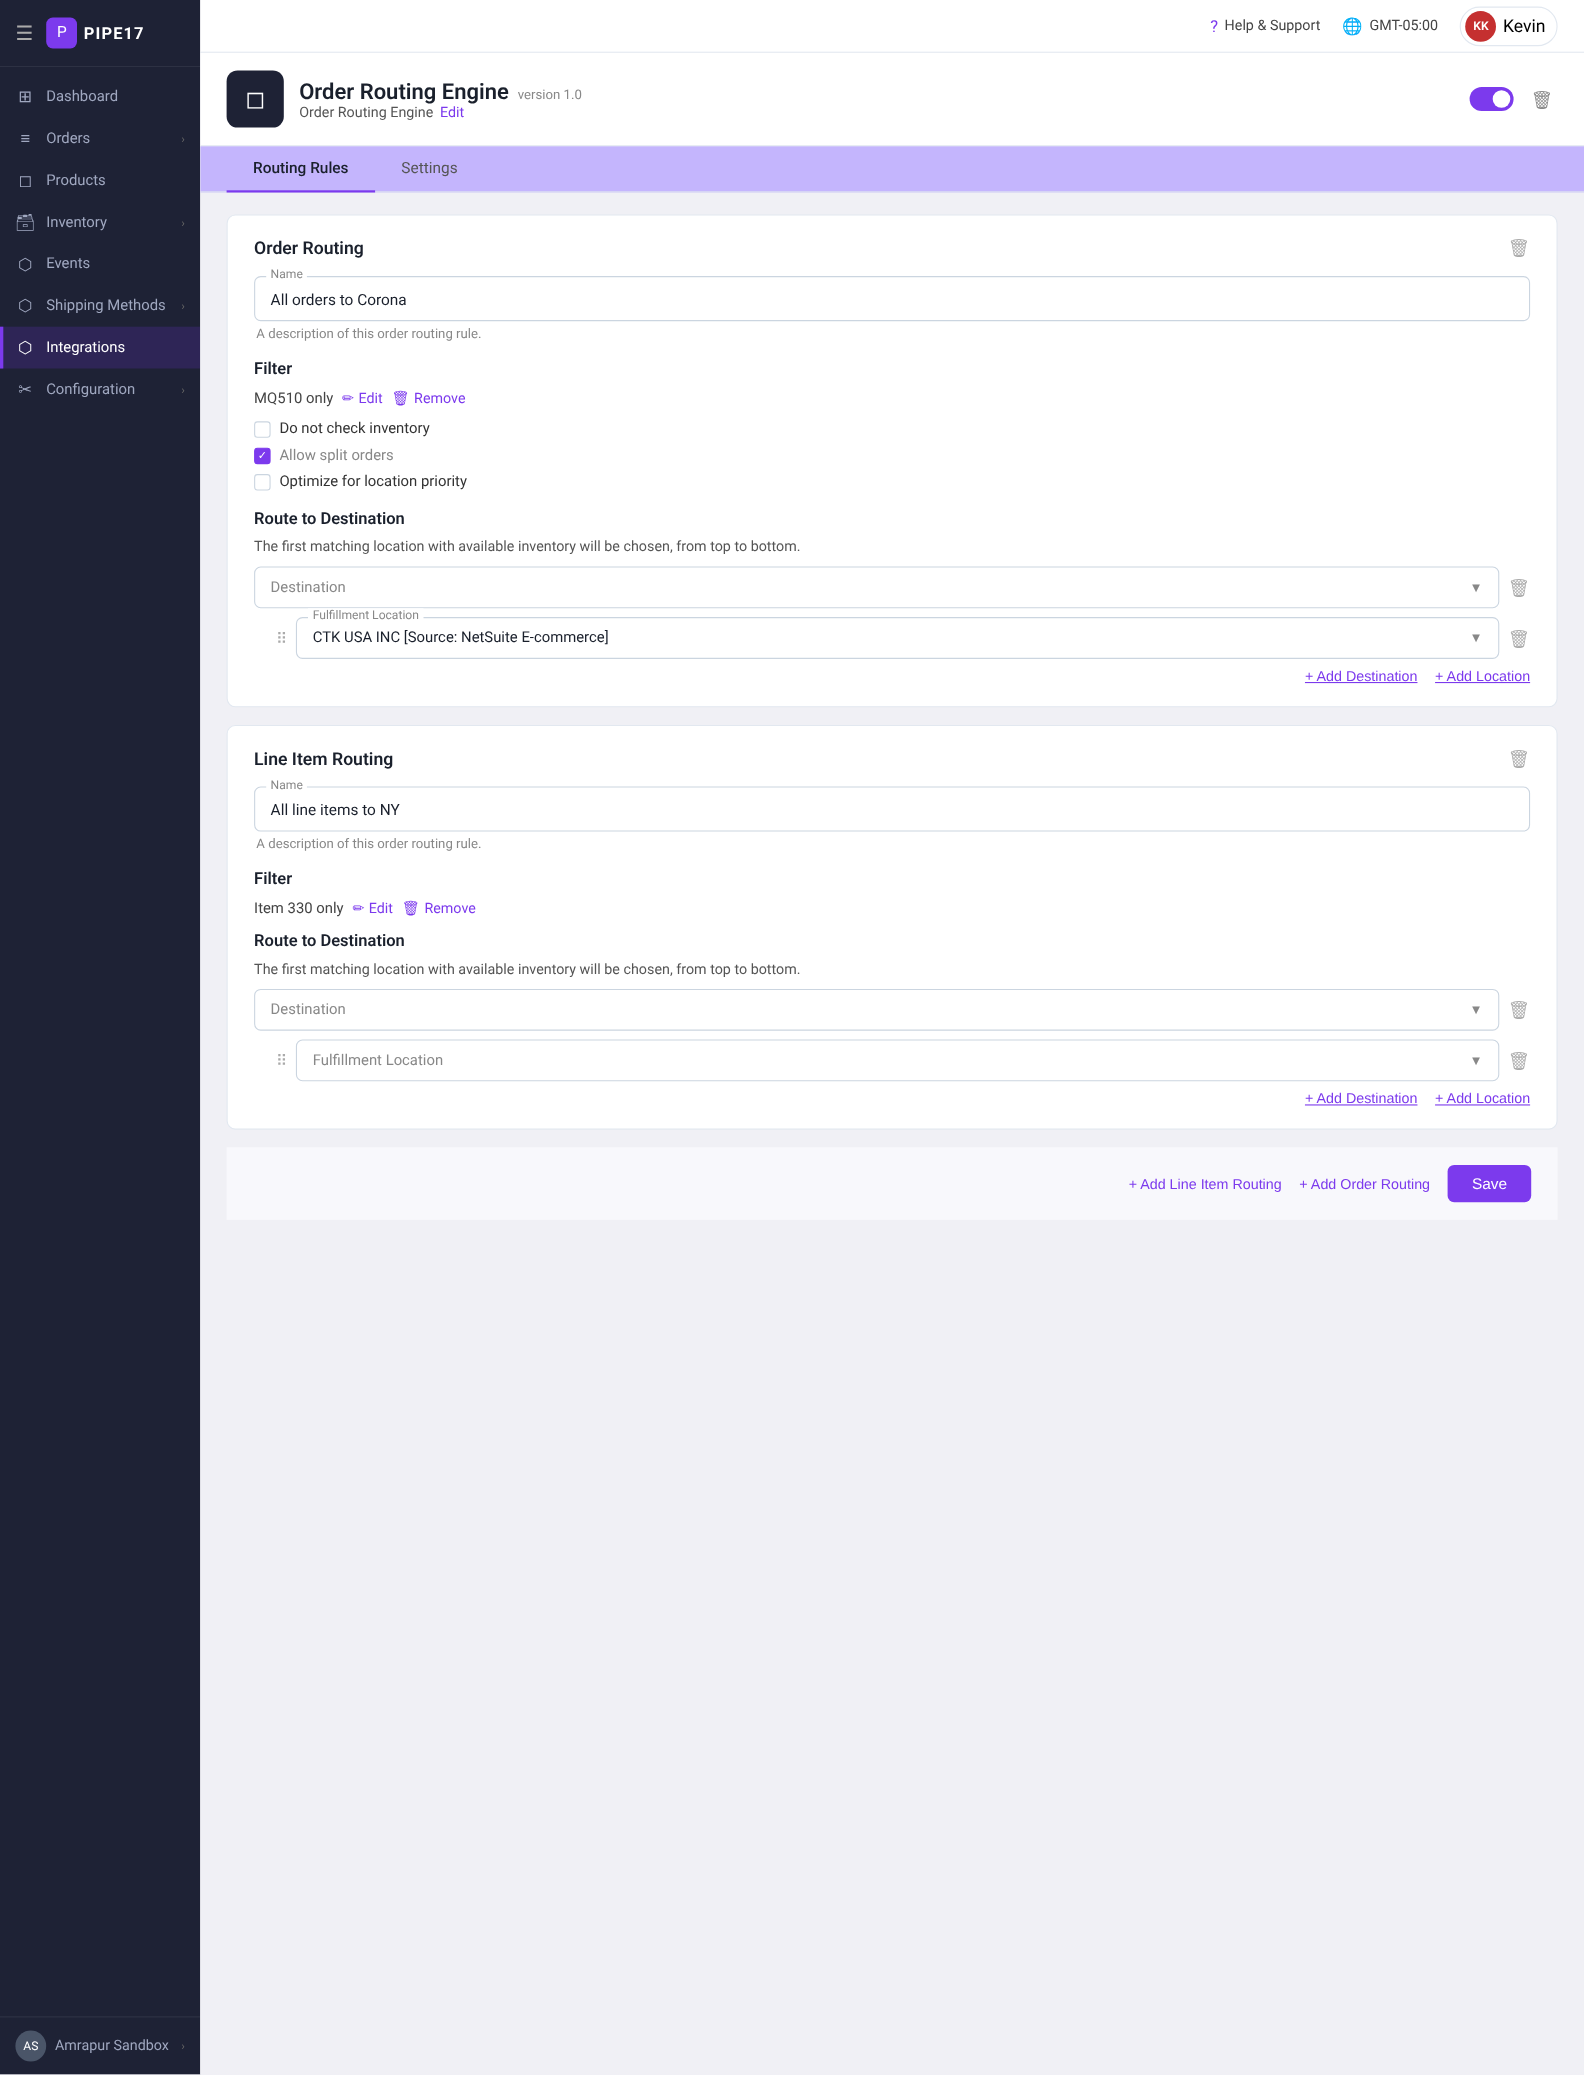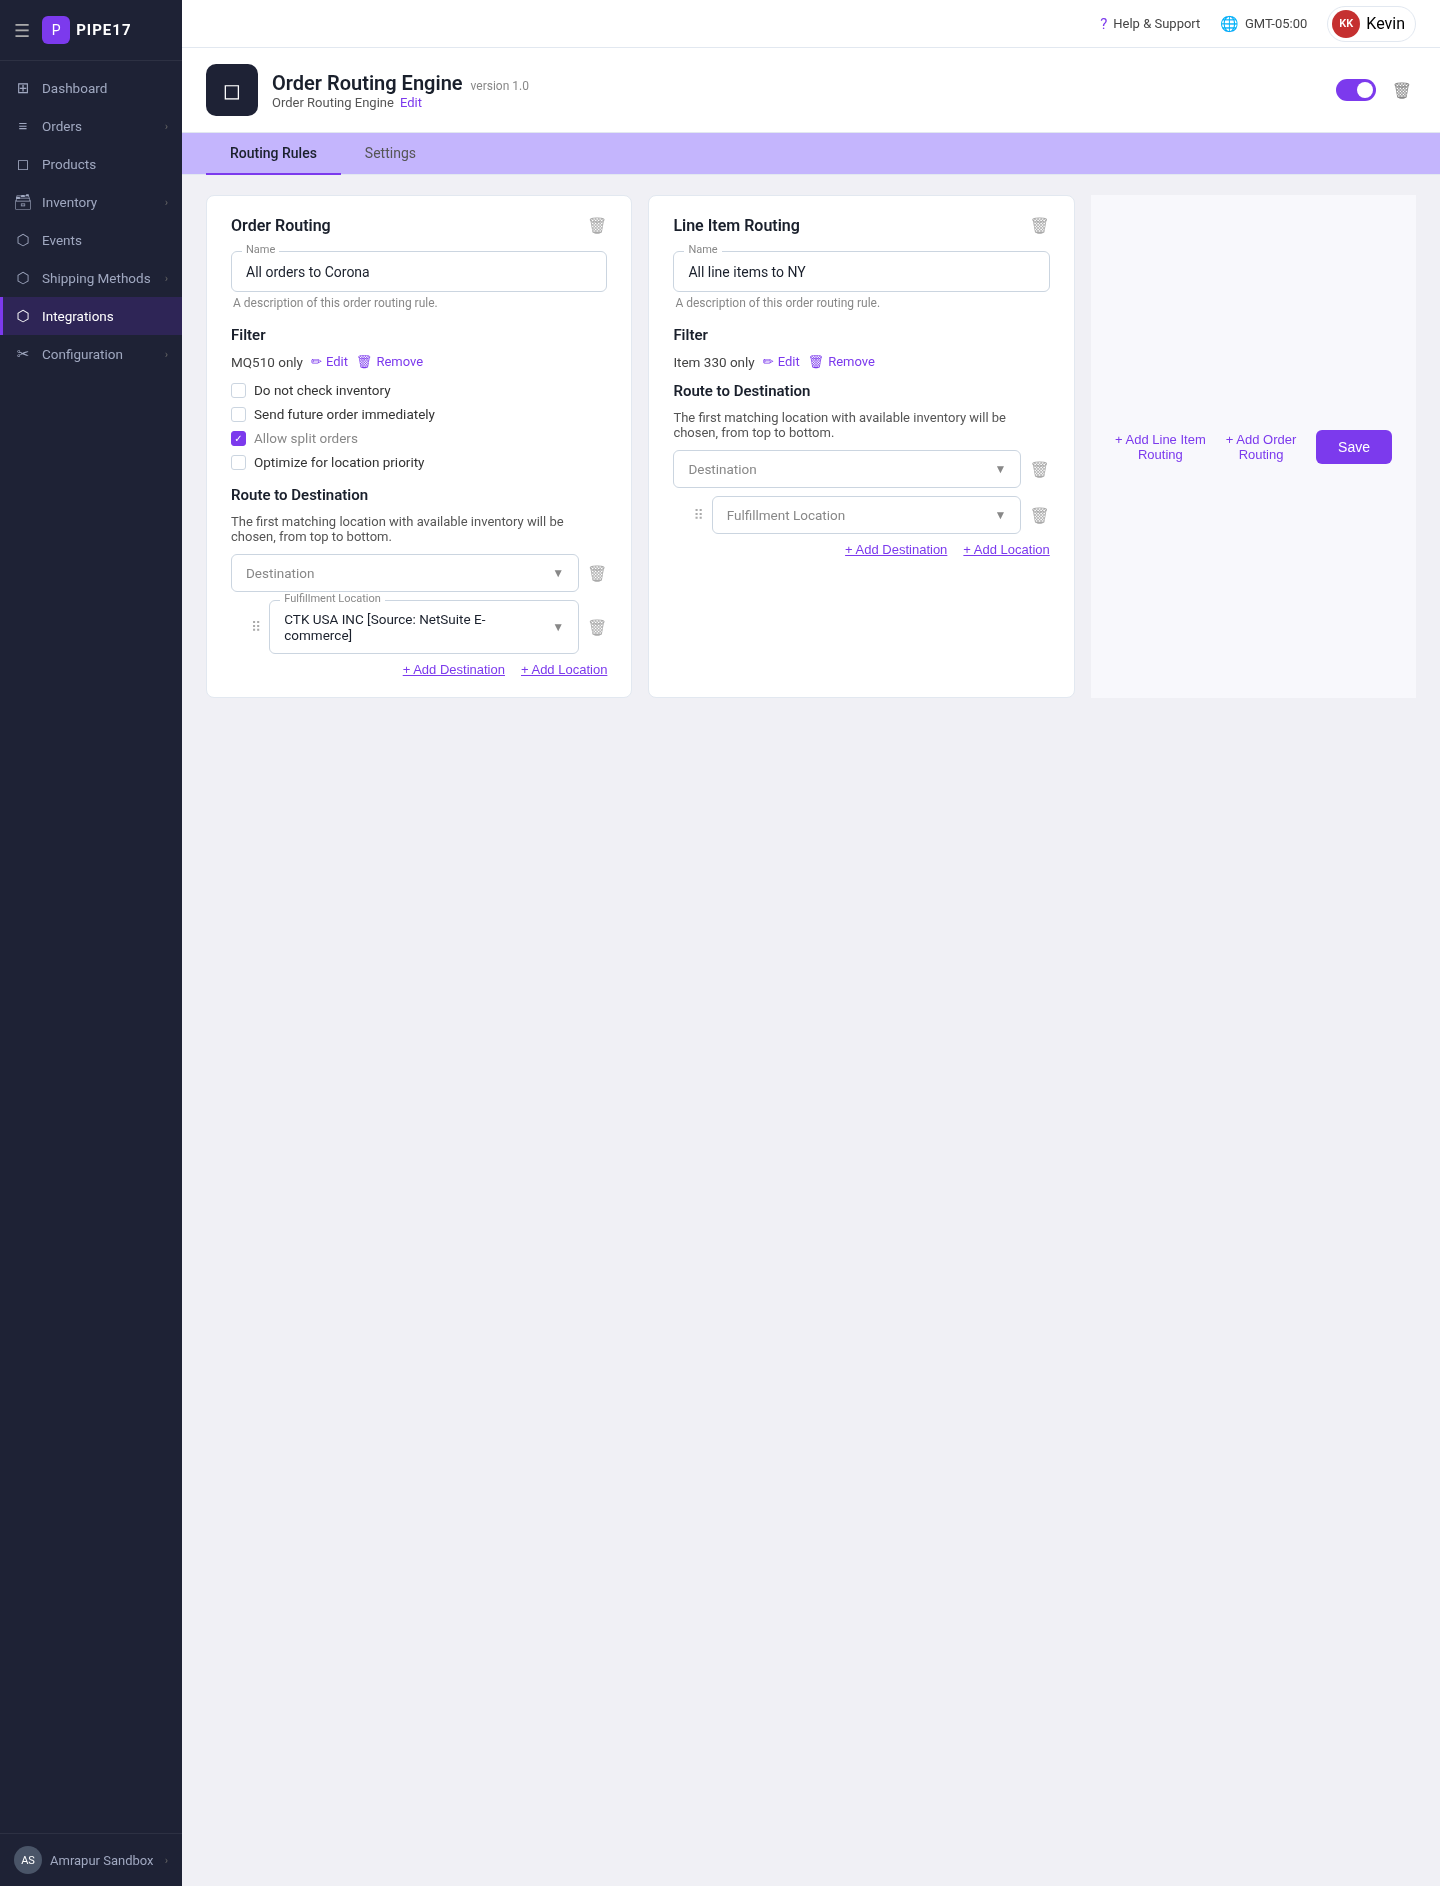--- a/index.html
+++ b/index.html
@@ -265,21 +265,21 @@
     .tab.active {
       color: #1a202c;
       border-bottom-color: #7c3aed;
       font-weight: 500;
     }
 
     
     .routing-area {
       padding: 20px 24px;
       display: flex;
-      flex-direction: row;
+      flex-direction: column;
       gap: 16px;
     }
 
     
     .routing-card {
       background: #fff;
       border-radius: 8px;
       border: 1px solid #e2e8f0;
       padding: 20px 24px;
     }
@@ -651,24 +651,20 @@
             <span>🗑</span>
             <span>Remove</span>
           </span>
         </div>
 
         <div class="checkbox-list">
           <div class="checkbox-item">
             <div class="checkbox-box"></div>
             <span>Do not check inventory</span>
           </div>
-          <div class="checkbox-item">
-            <div class="checkbox-box"></div>
-            <span>Send future order immediately</span>
-          </div>
           <div class="checkbox-item disabled">
             <div class="checkbox-box checked">✓</div>
             <span>Allow split orders</span>
           </div>
           <div class="checkbox-item">
             <div class="checkbox-box"></div>
             <span>Optimize for location priority</span>
           </div>
         </div>
 

